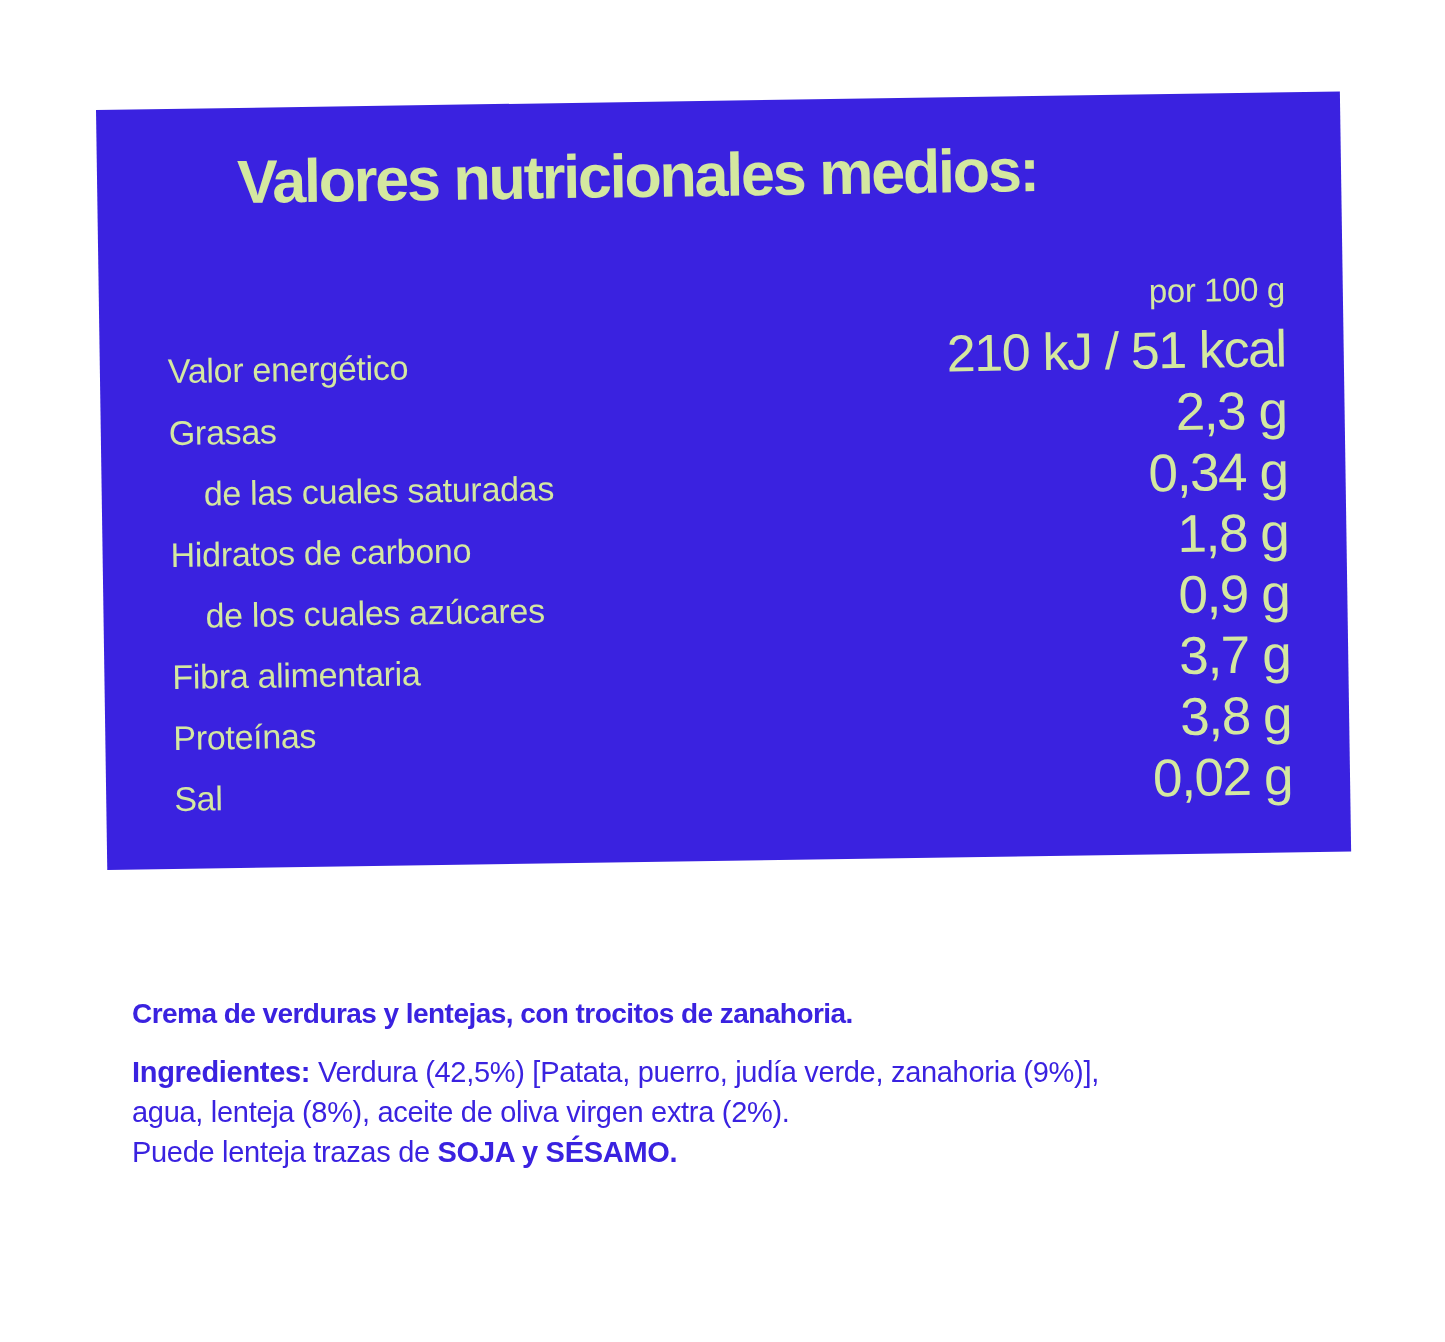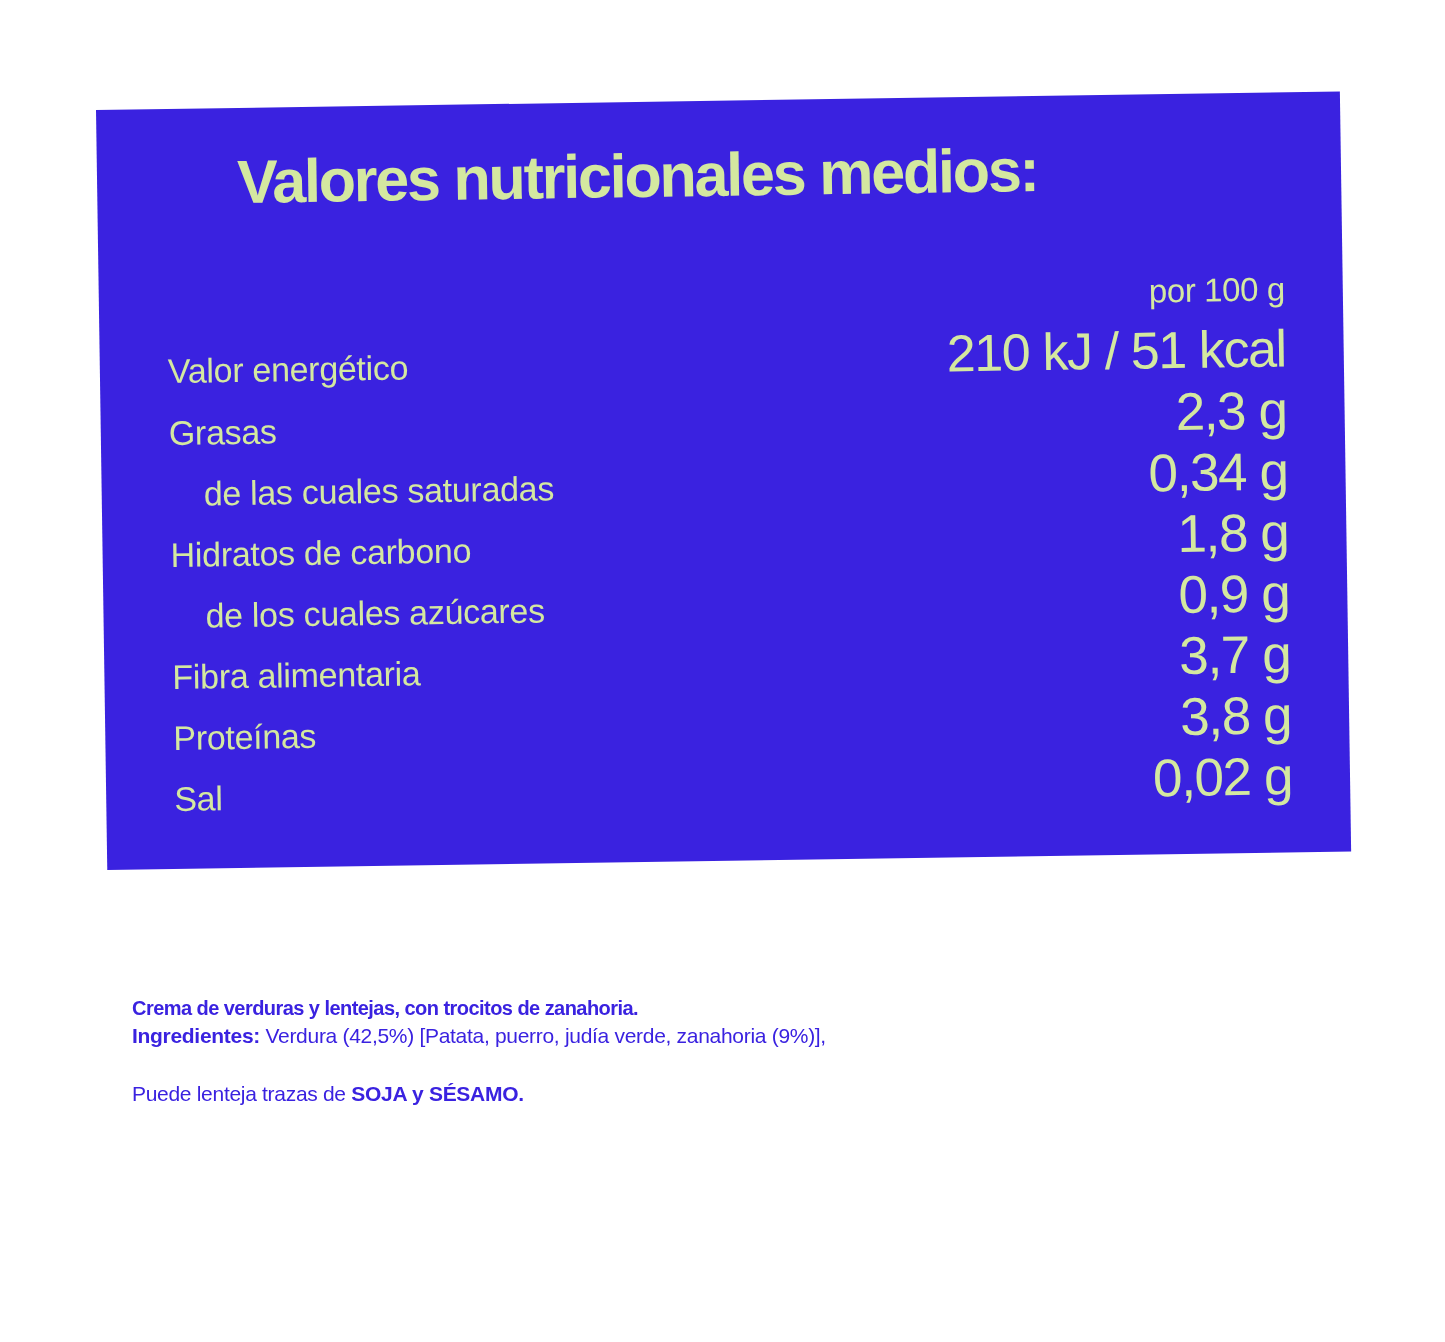--- a/index.html
+++ b/index.html
@@ -98,31 +98,31 @@
   
   #ingredients-block {
     position: absolute;
     left: 132px;
     top: 995px;
     width: 1230px;
     color: #3a22e0;
   }
 
   .ing-heading {
-    font-size: 20px;
+    font-size: 28px;
     font-weight: bold;
     letter-spacing: -0.55px;
     line-height: 1.33;
   }
 
   .ing-body {
-    font-size: 21px;
+    font-size: 29px;
     letter-spacing: -0.3px;
     line-height: 1.38;
-    margin-top: 0;
+    margin-top: 20px;
   }
 
   .ing-body .b {
     font-weight: bold;
   }
 </style>
 </head>
 <body>
 
 <div id="nutrition-panel">
@@ -174,16 +174,16 @@
       </div>
 
     </div>
   </div>
 </div>
 
 <div id="ingredients-block">
   <div class="ing-heading">Crema de verduras y lentejas, con trocitos de zanahoria.</div>
   <div class="ing-body">
     <span class="b">Ingredientes:</span><span> Verdura (42,5%) [Patata, puerro, judía verde, zanahoria (9%)],</span><br>
-    <br>
+    <span>agua, lenteja (8%), aceite de oliva virgen extra (2%).</span><br>
     <span>Puede lenteja trazas de </span><span class="b">SOJA y SÉSAMO.</span>
   </div>
 </div>
 
 </body></html>

